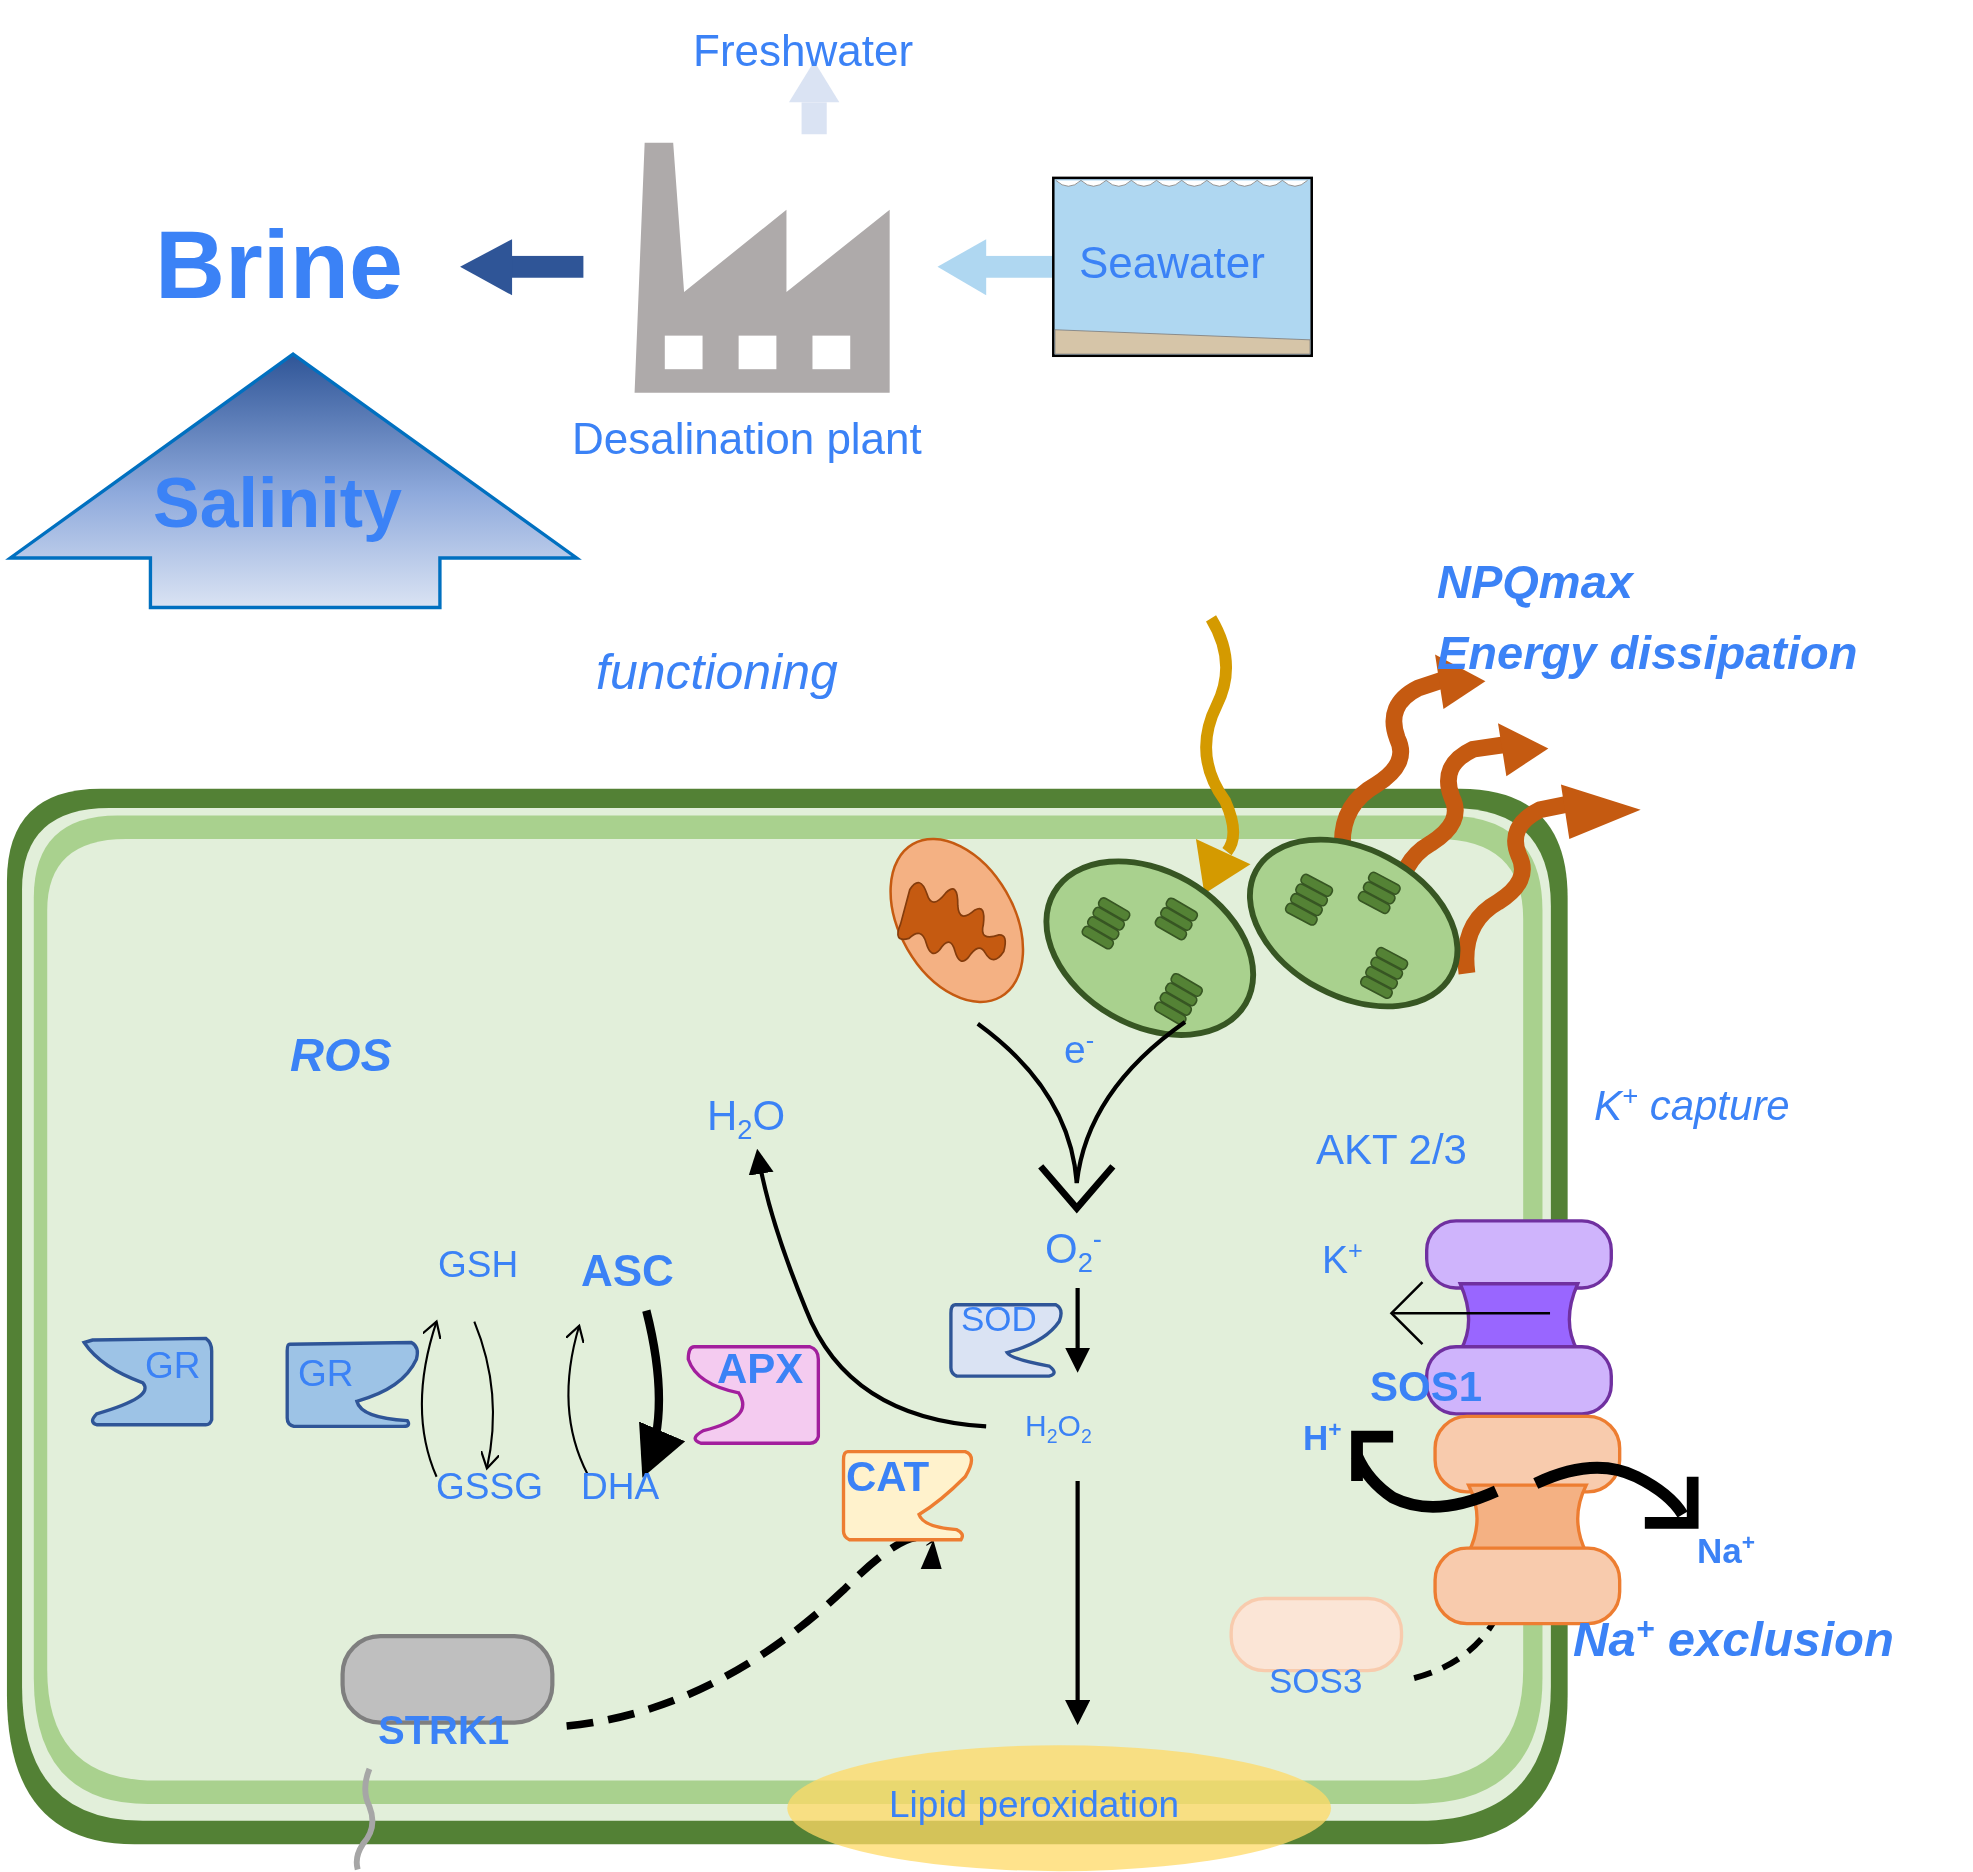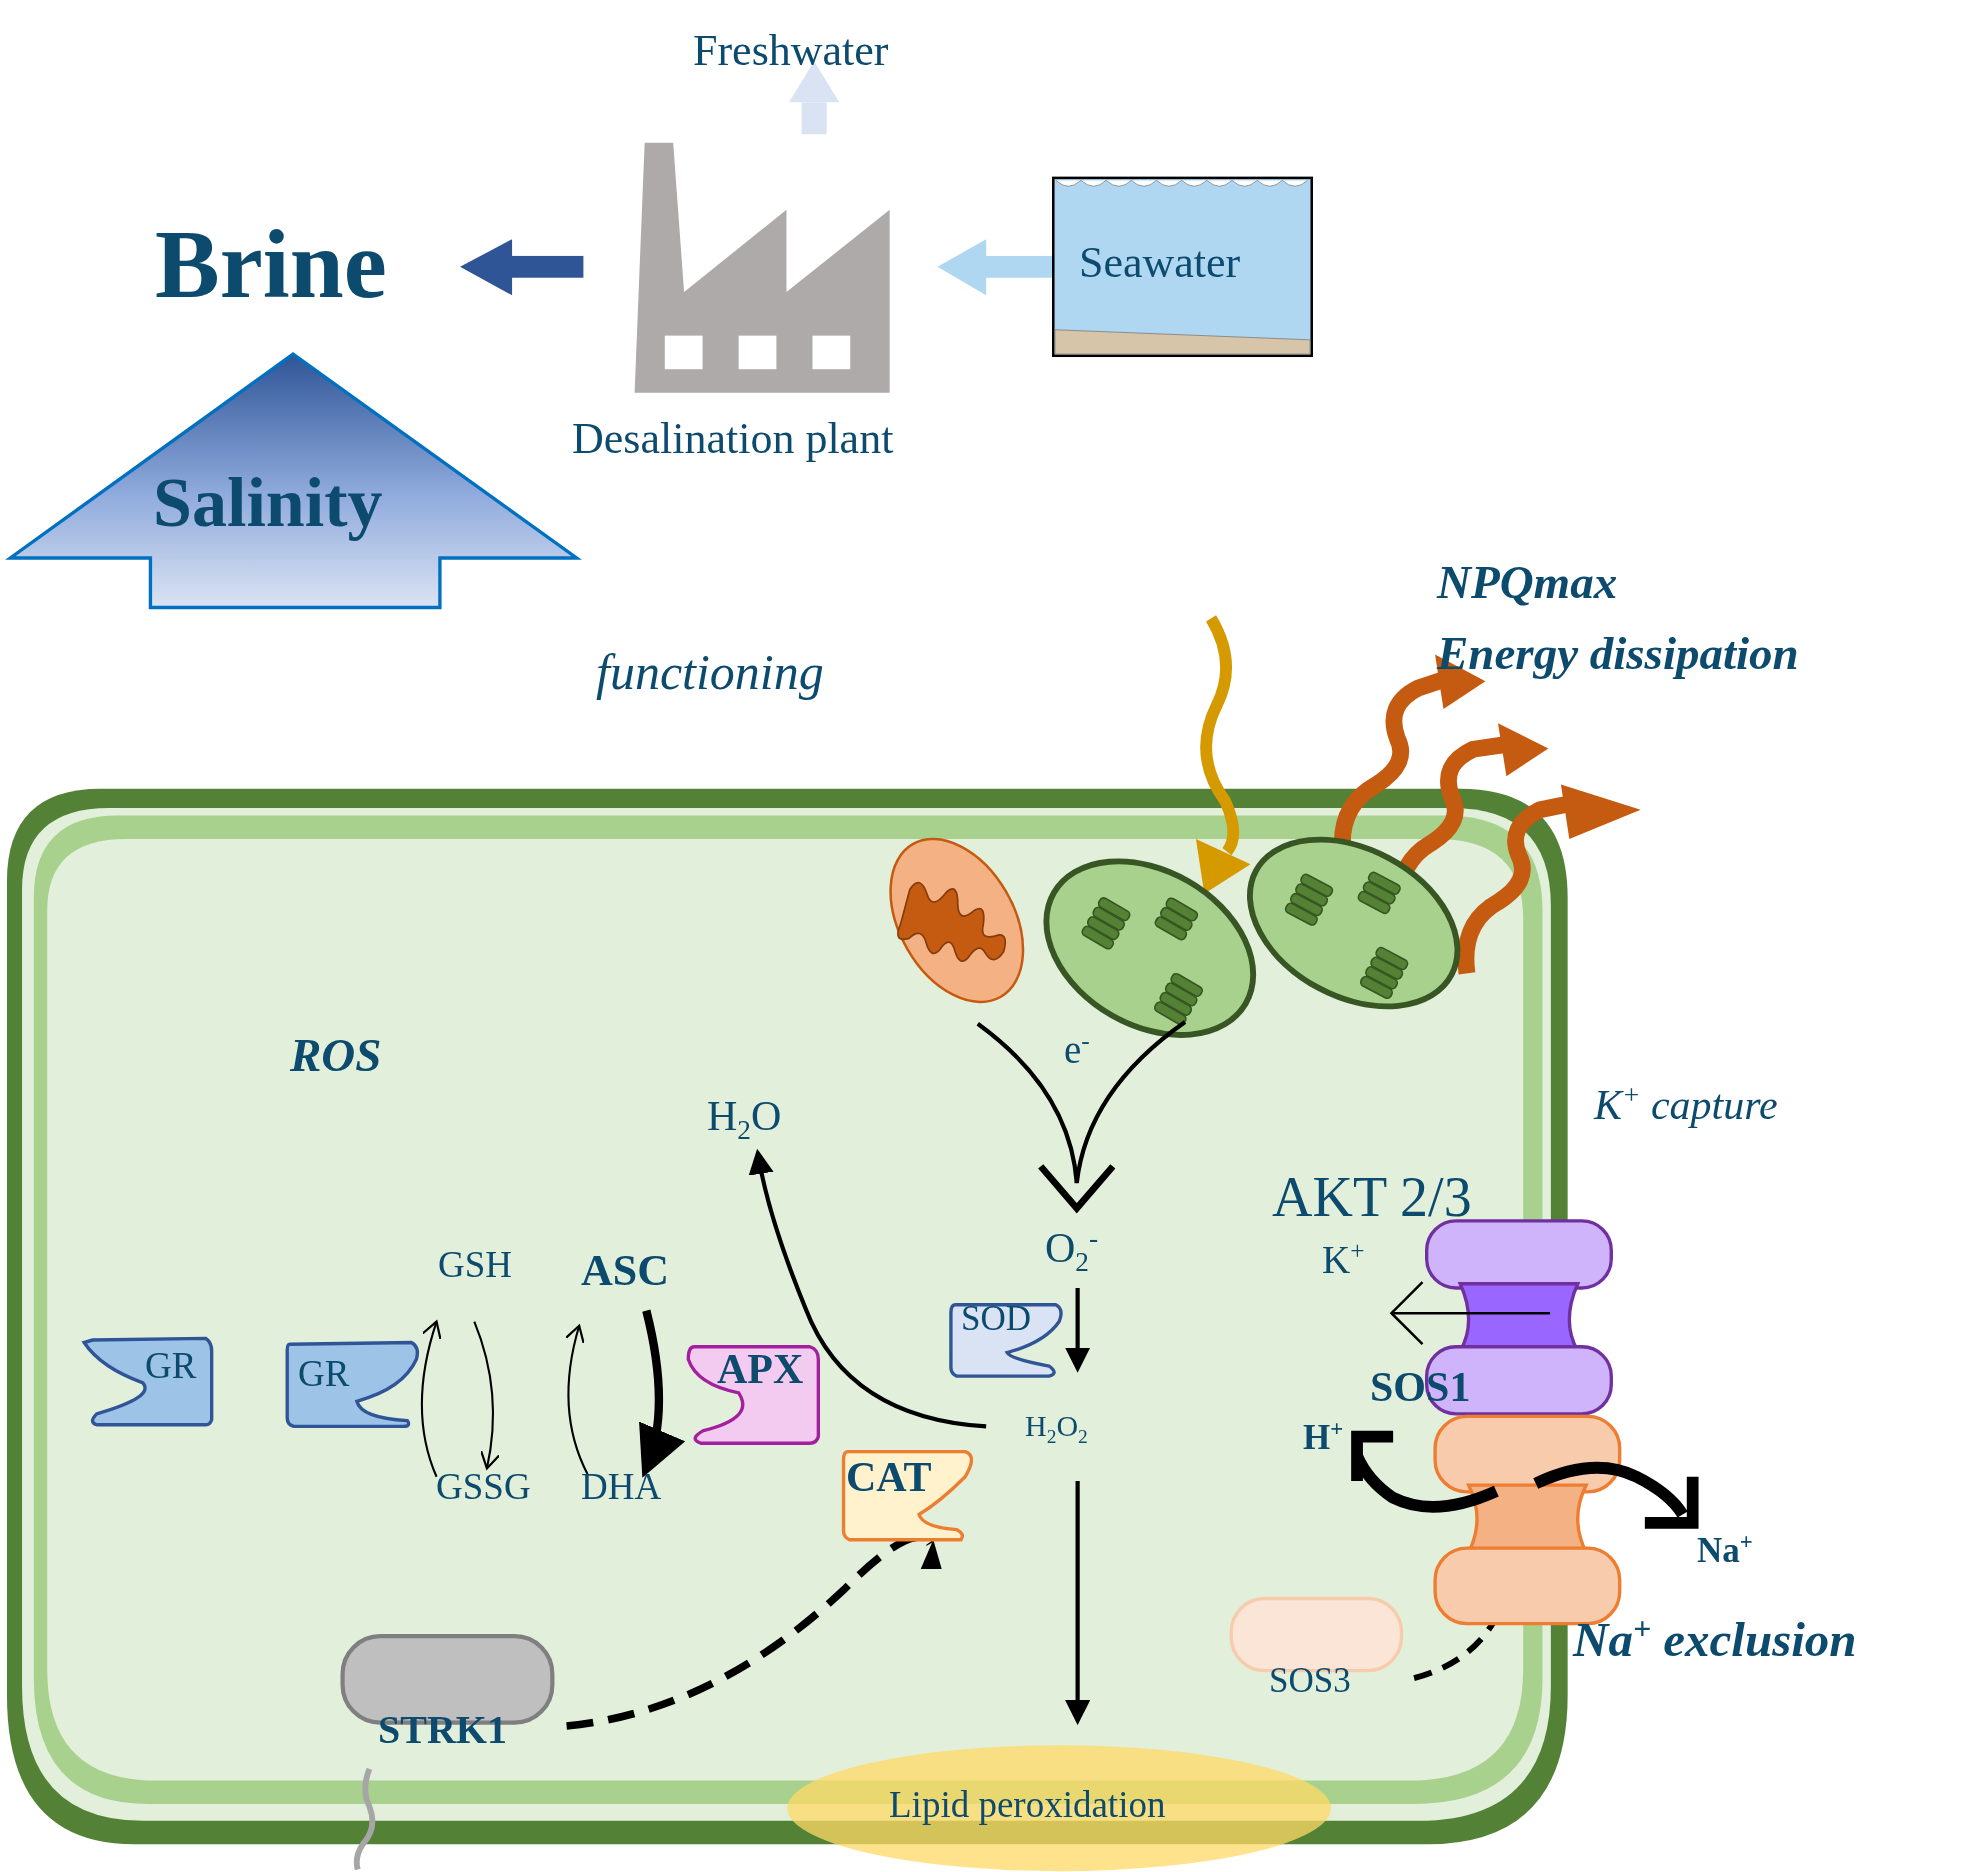--- a/index.html
+++ b/index.html
@@ -1,18 +1,18 @@
 <!DOCTYPE html>
 <html style="font-size:13.4px"><head>
 <meta charset="utf-8">
 <style>
   html,body{margin:0;padding:0;background:#ffffff;}
   body{width:1974px;height:1872px;position:relative;overflow:hidden;font-family:"Liberation Sans","DejaVu Sans",sans-serif;}
   svg#scene{position:absolute;left:0;top:0;}
-  .lbl{position:absolute;white-space:nowrap;color:#0c4a6e;font-family:Liberation Serif, serif;line-height:1;}
+  .lbl{position:absolute;white-space:nowrap;color:#3b82f6;font-family:Liberation Sans, sans-serif;line-height:1;}
   .b{font-weight:bold;}
   .i{font-style:italic;}
   sub,sup{font-size:65%;}
 </style>
 </head>
 <body>
 
 <svg id="scene" width="1974" height="1872" viewBox="0 0 2352 2231">
   <defs>
     <linearGradient id="salGrad" x1="0" y1="0" x2="0" y2="1">
@@ -213,21 +213,21 @@
 
 <div class="lbl" style="left:145px;top:1347px;font-size:37px;">GR</div>
 <div class="lbl" style="left:298px;top:1355px;font-size:37px;">GR</div>
 <div class="lbl b" style="left:717px;top:1348px;font-size:42px;">APX</div>
 <div class="lbl" style="left:961px;top:1301px;font-size:35px;">SOD</div>
 <div class="lbl b" style="left:846px;top:1456px;font-size:42px;">CAT</div>
 
 <div class="lbl i" style="left:1594px;top:1082px;font-size:42px;">
   <span>K</span><sup>+</sup><span> capture</span>
 </div>
-<div class="lbl" style="left:1272px;top:1129px;font-size:56px;margin-top:40px;">AKT 2/3</div>
+<div class="lbl" style="left:1316px;top:1129px;font-size:42px;">AKT 2/3</div>
 <div class="lbl" style="left:1322px;top:1238px;font-size:39px;">
   <span>K</span><sup>+</sup>
 </div>
 <div class="lbl b" style="left:1370px;top:1366px;font-size:42px;">SOS1</div>
 <div class="lbl b" style="left:1303px;top:1418px;font-size:35px;">
   <span>H</span><sup>+</sup>
 </div>
 <div class="lbl b" style="left:1697px;top:1531px;font-size:35px;">
   <span>Na</span><sup>+</sup>
 </div>

